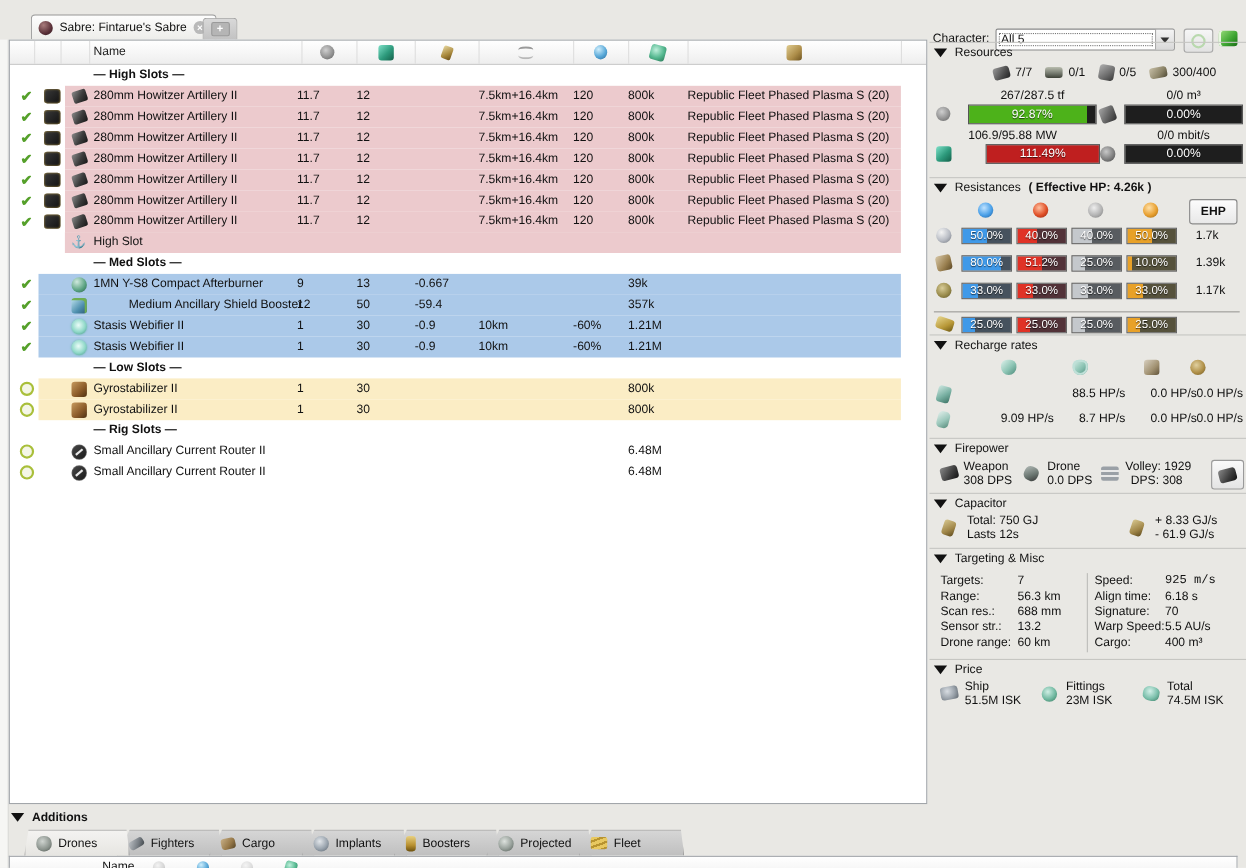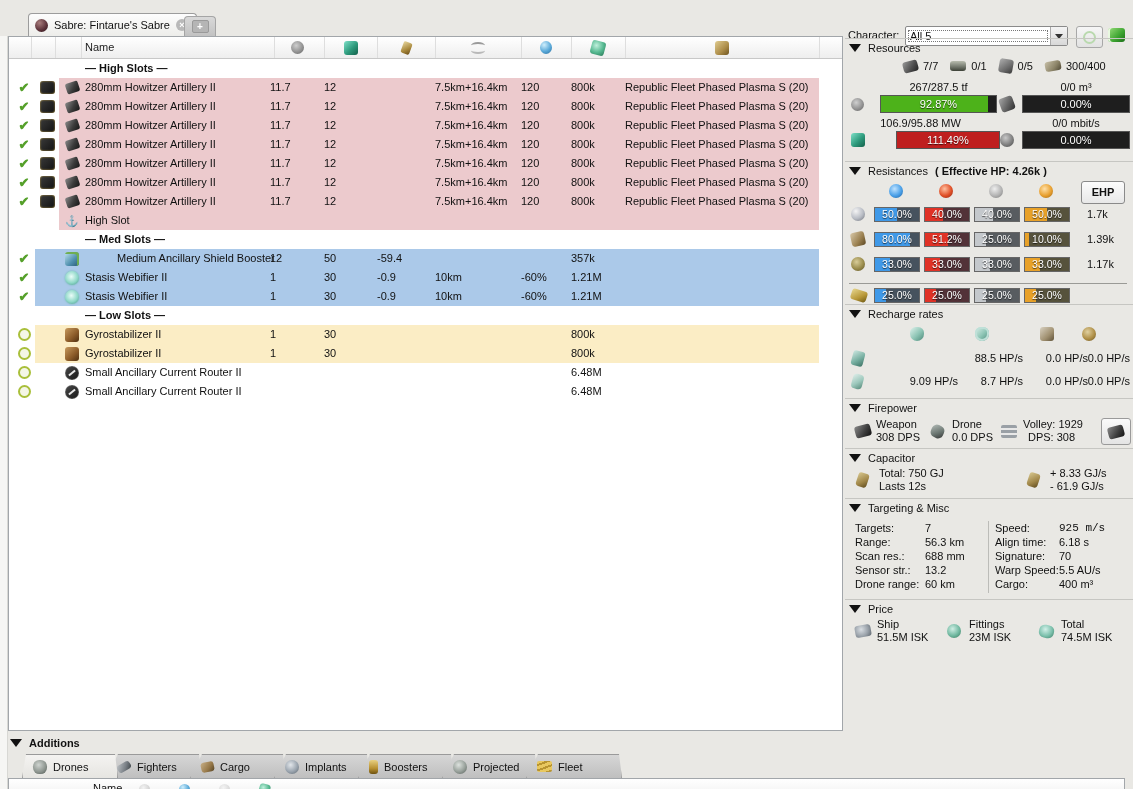--- a/index.html
+++ b/index.html
@@ -369,20 +369,38 @@
       <div class="frow">
         <span class="sect-title">— Med Slots —</span>
       </div>
       <div class="frow">
         <div class="rowbg bg-med" style="left: 26px; width: 784px;"></div>
         <div class="fcell statewrap" style="left: 4px; width: 22px;">
           <span class="ic" data-icon="active-state-icon"></span>
         </div>
         <div class="fcell chargewrap" style="left: 26px; width: 24px;"></div>
         <div class="fcell iconwrap" style="left: 50px; width: 26px;">
+          <span class="ic" data-icon="afterburner-icon"></span>
+        </div>
+        <div class="fcell " style="left: 76px; width: 185px;">1MN Y-S8 Compact Afterburner</div>
+        <div class="fcell " style="left: 261px; width: 54px;">9</div>
+        <div class="fcell " style="left: 315px; width: 53px;">13</div>
+        <div class="fcell " style="left: 368px; width: 58px;">-0.667</div>
+        <div class="fcell " style="left: 426px; width: 86px;"></div>
+        <div class="fcell " style="left: 512px; width: 50px;"></div>
+        <div class="fcell " style="left: 562px; width: 54px;">39k</div>
+        <div class="fcell " style="left: 616px; width: 194px;"></div>
+      </div>
+      <div class="frow">
+        <div class="rowbg bg-med" style="left: 26px; width: 784px;"></div>
+        <div class="fcell statewrap" style="left: 4px; width: 22px;">
+          <span class="ic" data-icon="active-state-icon"></span>
+        </div>
+        <div class="fcell chargewrap" style="left: 26px; width: 24px;"></div>
+        <div class="fcell iconwrap" style="left: 50px; width: 26px;">
           <span class="ic" data-icon="shield-booster-icon"></span>
         </div>
         <div class="fcell " style="left: 76px; width: 185px; margin-left: 32px;">Medium Ancillary Shield Booster</div>
         <div class="fcell " style="left: 261px; width: 54px;">12</div>
         <div class="fcell " style="left: 315px; width: 53px;">50</div>
         <div class="fcell " style="left: 368px; width: 58px;">-59.4</div>
         <div class="fcell " style="left: 426px; width: 86px;"></div>
         <div class="fcell " style="left: 512px; width: 50px;"></div>
         <div class="fcell " style="left: 562px; width: 54px;">357k</div>
         <div class="fcell " style="left: 616px; width: 194px;"></div>
@@ -454,20 +472,23 @@
           <span class="ic" data-icon="gyrostabilizer-icon"></span>
         </div>
         <div class="fcell " style="left: 76px; width: 185px;">Gyrostabilizer II</div>
         <div class="fcell " style="left: 261px; width: 54px;">1</div>
         <div class="fcell " style="left: 315px; width: 53px;">30</div>
         <div class="fcell " style="left: 368px; width: 58px;"></div>
         <div class="fcell " style="left: 426px; width: 86px;"></div>
         <div class="fcell " style="left: 512px; width: 50px;"></div>
         <div class="fcell " style="left: 562px; width: 54px;">800k</div>
         <div class="fcell " style="left: 616px; width: 194px;"></div>
+      </div>
+      <div class="frow">
+        <span class="sect-title">— Rig Slots —</span>
       </div>
       <div class="frow">
         <div class="fcell statewrap" style="left: 4px; width: 22px;">
           <span class="ic" data-icon="online-state-icon"></span>
         </div>
         <div class="fcell chargewrap" style="left: 26px; width: 24px;"></div>
         <div class="fcell iconwrap" style="left: 50px; width: 26px;">
           <span class="ic" data-icon="rig-icon"></span>
         </div>
         <div class="fcell " style="left: 76px; width: 185px;">Small Ancillary Current Router II</div>

